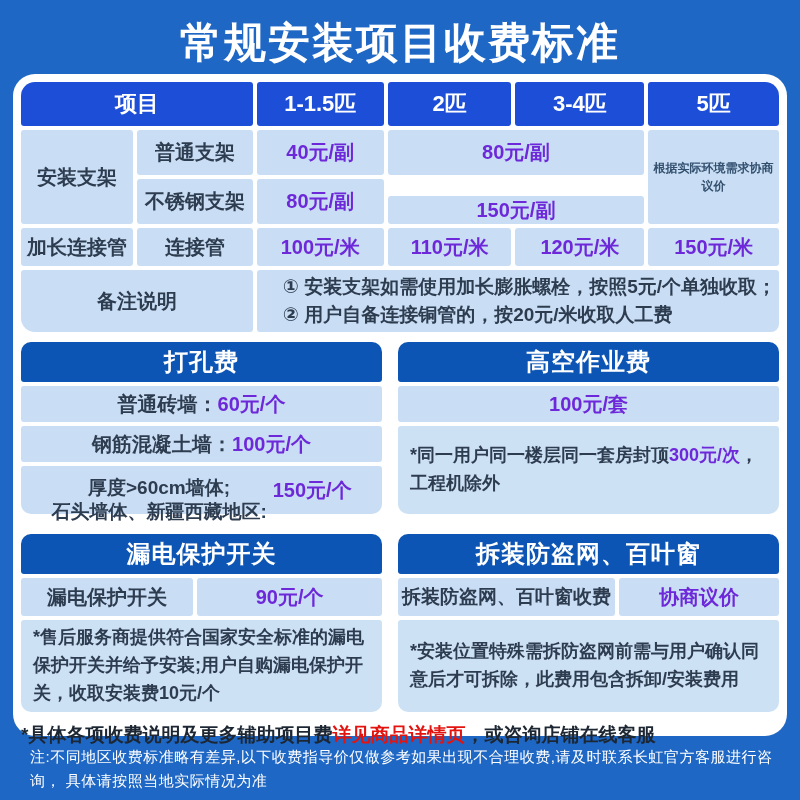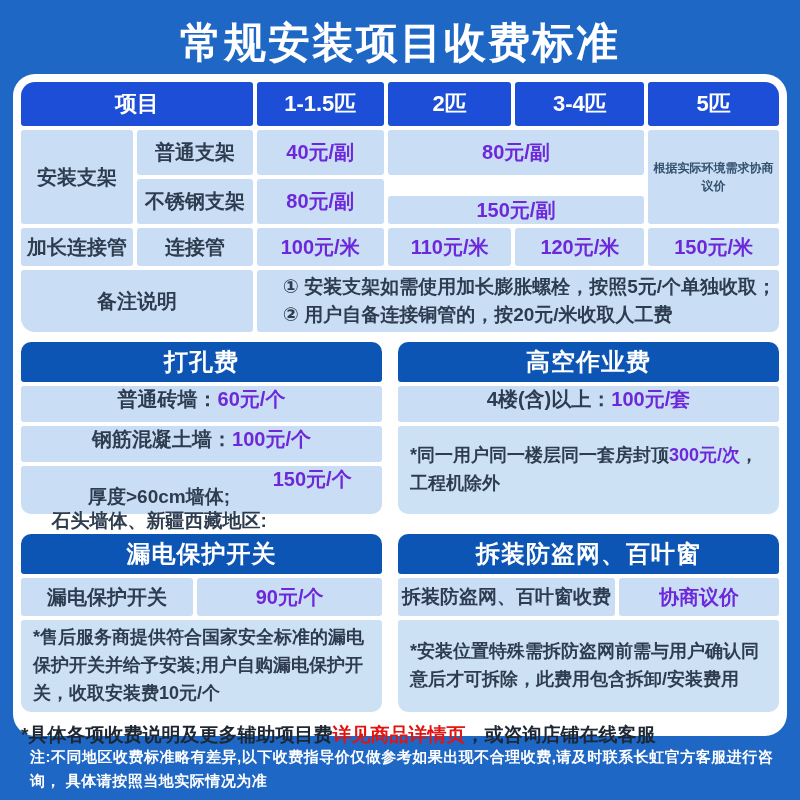--- a/index.html
+++ b/index.html
@@ -59,21 +59,21 @@
   }
   .section { display:flex; flex-direction:column; gap:4px; }
   .banner {
     height:40px; flex:0 0 40px; background:#0c55b5; color:#ffffff;
     border-radius:10px 10px 3px 3px;
     display:flex; align-items:center; justify-content:center;
     font-size:24px; font-weight:700; letter-spacing:1px;
   }
   .srow {
     height:36px; flex:0 0 36px; background:#c9def4; border-radius:3px;
-    display:flex; justify-content:center;
+    display:flex; align-items:center; justify-content:center;
     font-size:20px;
   }
   .srow .lbl, .srow .prc { font-size:20px; }
   .tallrow { height:48px; flex:0 0 48px; border-radius:3px 3px 10px 10px; }
   .tallrow .two-line { text-align:center; line-height:1.25; font-size:19px; margin-right:6px;margin-top:19px; }
   .note {
     flex:1 1 auto; background:#cde1f5; border-radius:3px 3px 10px 10px;
     padding:4px 12px; display:flex; align-items:center;
     color:#2e3c50; font-size:18px; font-weight:600; line-height:1.55; text-align:left;
   }
@@ -85,21 +85,21 @@
   }
 
   
   .footnote {
     margin-top:auto; padding:10px 0 12px;
     font-size:19px; font-weight:700; color:#1c2733;
   }
   .red { color:#e3140f; }
   .bottom-note {
     position:absolute; left:30px; right:24px; top:745px;
-    color:#ffffff; font-size:15px; font-weight:700; line-height:1.6;
+    color:#ffffff; font-size:15px; font-weight:400; line-height:1.6;
     letter-spacing:0.5px;
   }
 </style>
 </head>
 <body>
 
 <div class="page">
 
   <div class="title">常规安装项目收费标准</div>
 
@@ -152,21 +152,20 @@
             <span>厚度&gt;60cm墙体;</span><br>
             <span>石头墙体、新疆西藏地区:</span>
           </span>
           <span class="prc">150元/个</span>
         </div>
       </div>
 
       <div class="section">
         <div class="banner">高空作业费</div>
         <div class="srow">
-          <span class="lbl">4楼(含)以上：</span>
           <span class="prc">100元/套</span>
         </div>
         <div class="note">
           <span>
             <span>*同一用户同一楼层同一套房封顶</span><span class="prc" style="font-size:18px;">300元/次</span><span>，</span><br>
             <span>工程机除外</span>
           </span>
         </div>
       </div>
     </div>

